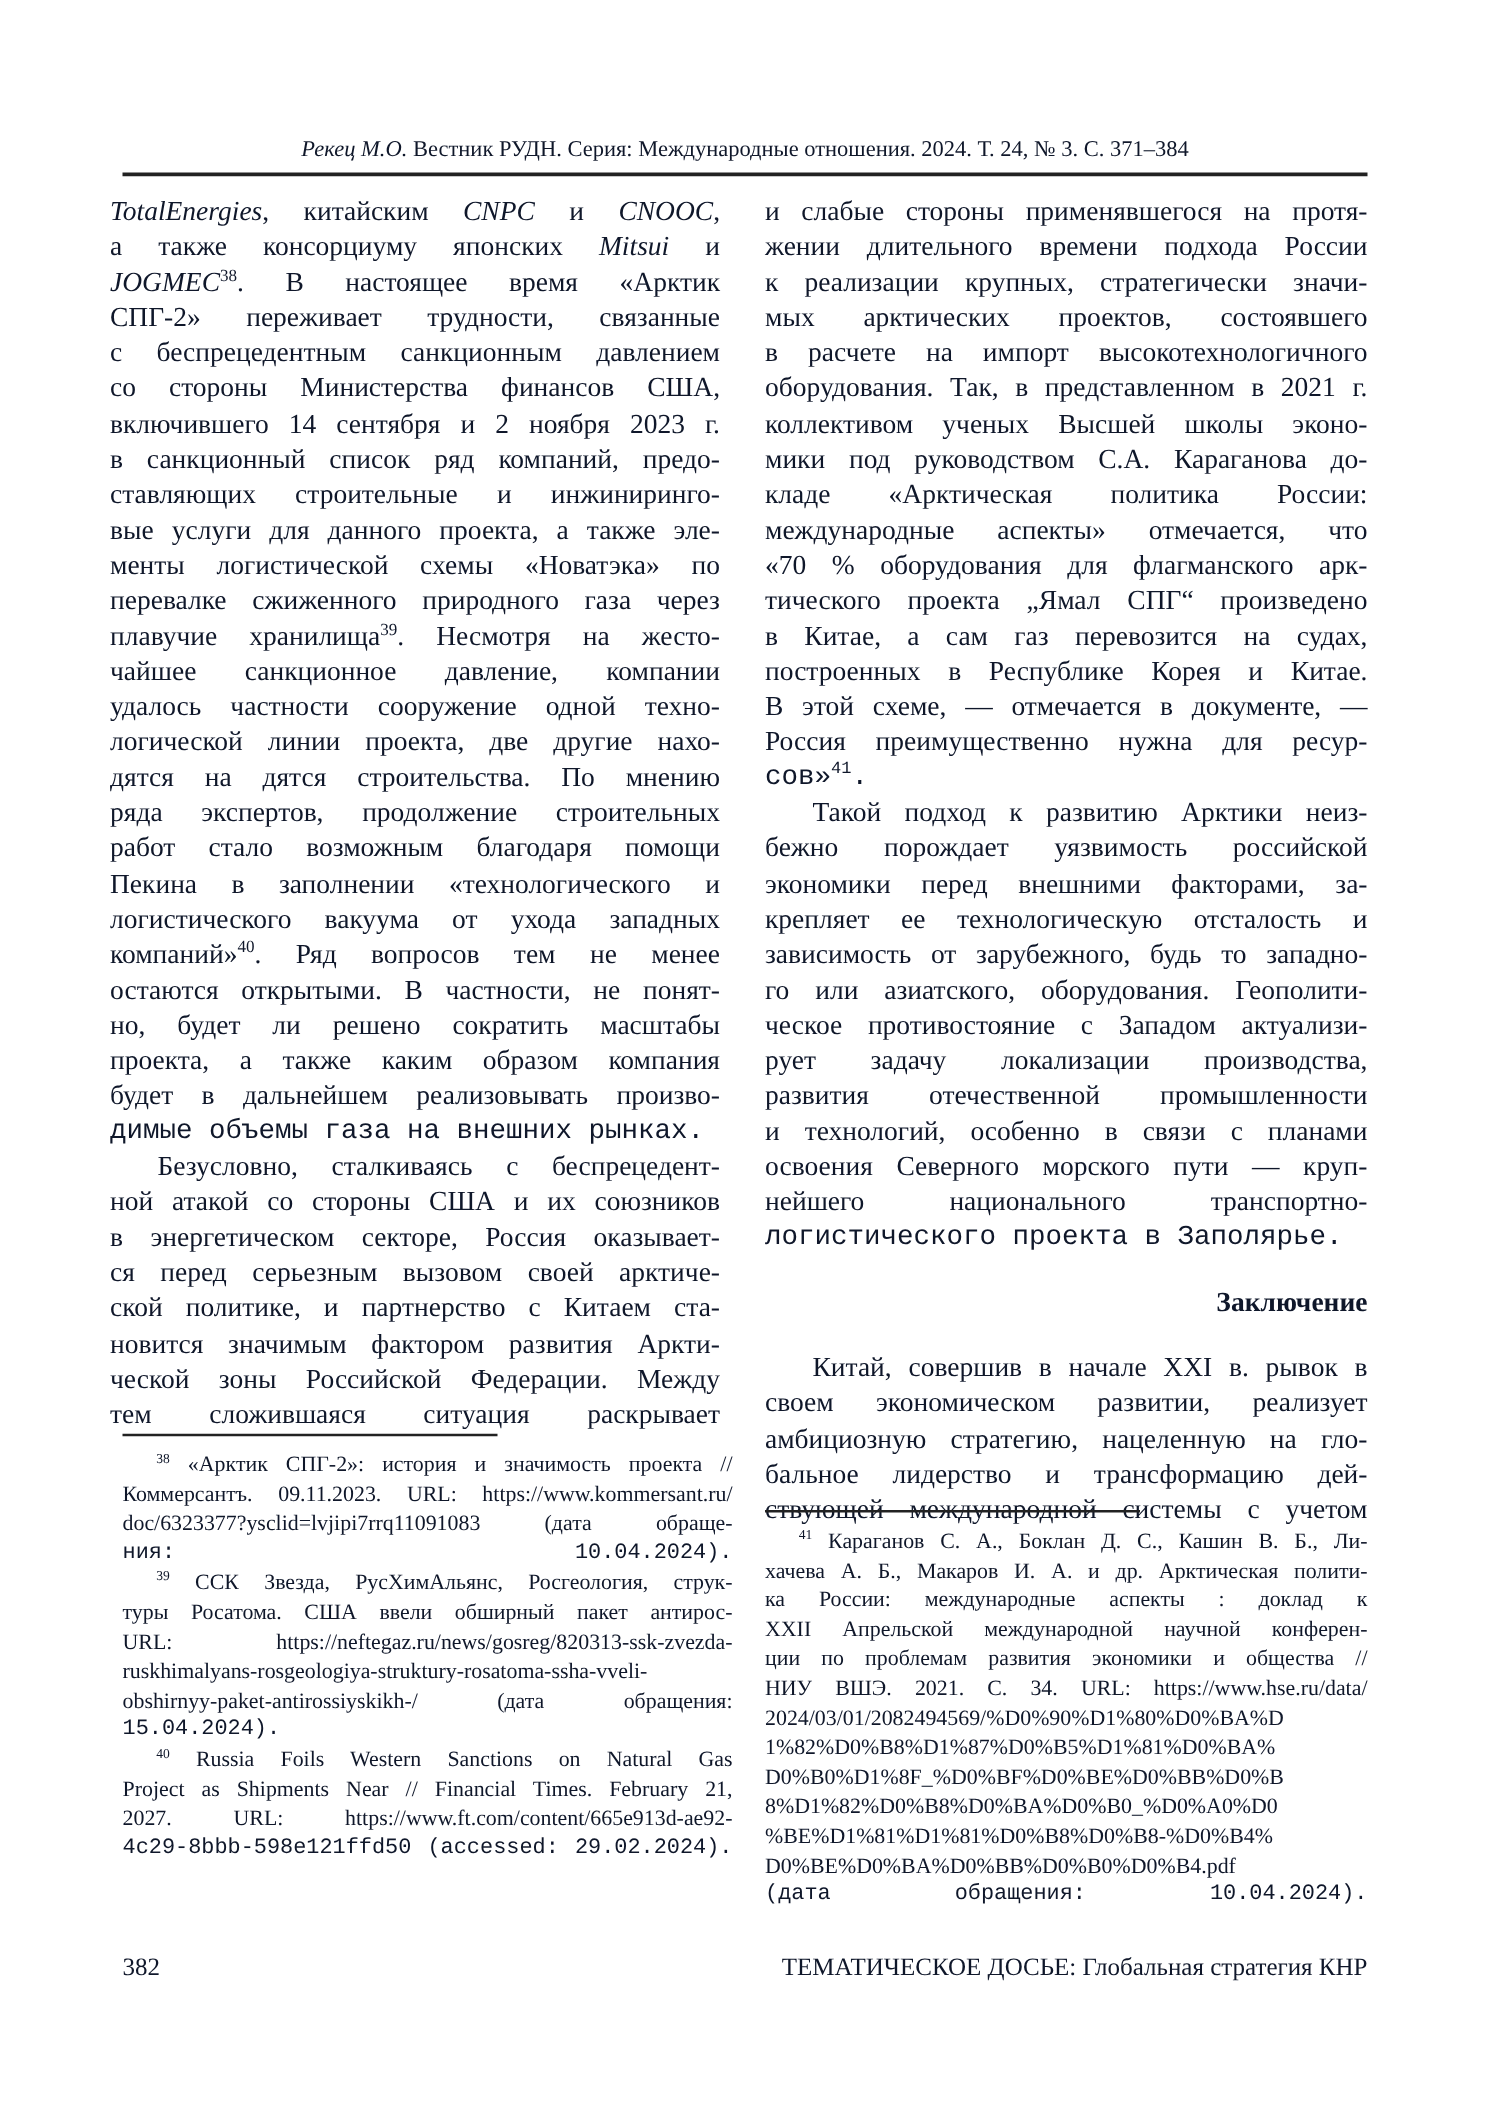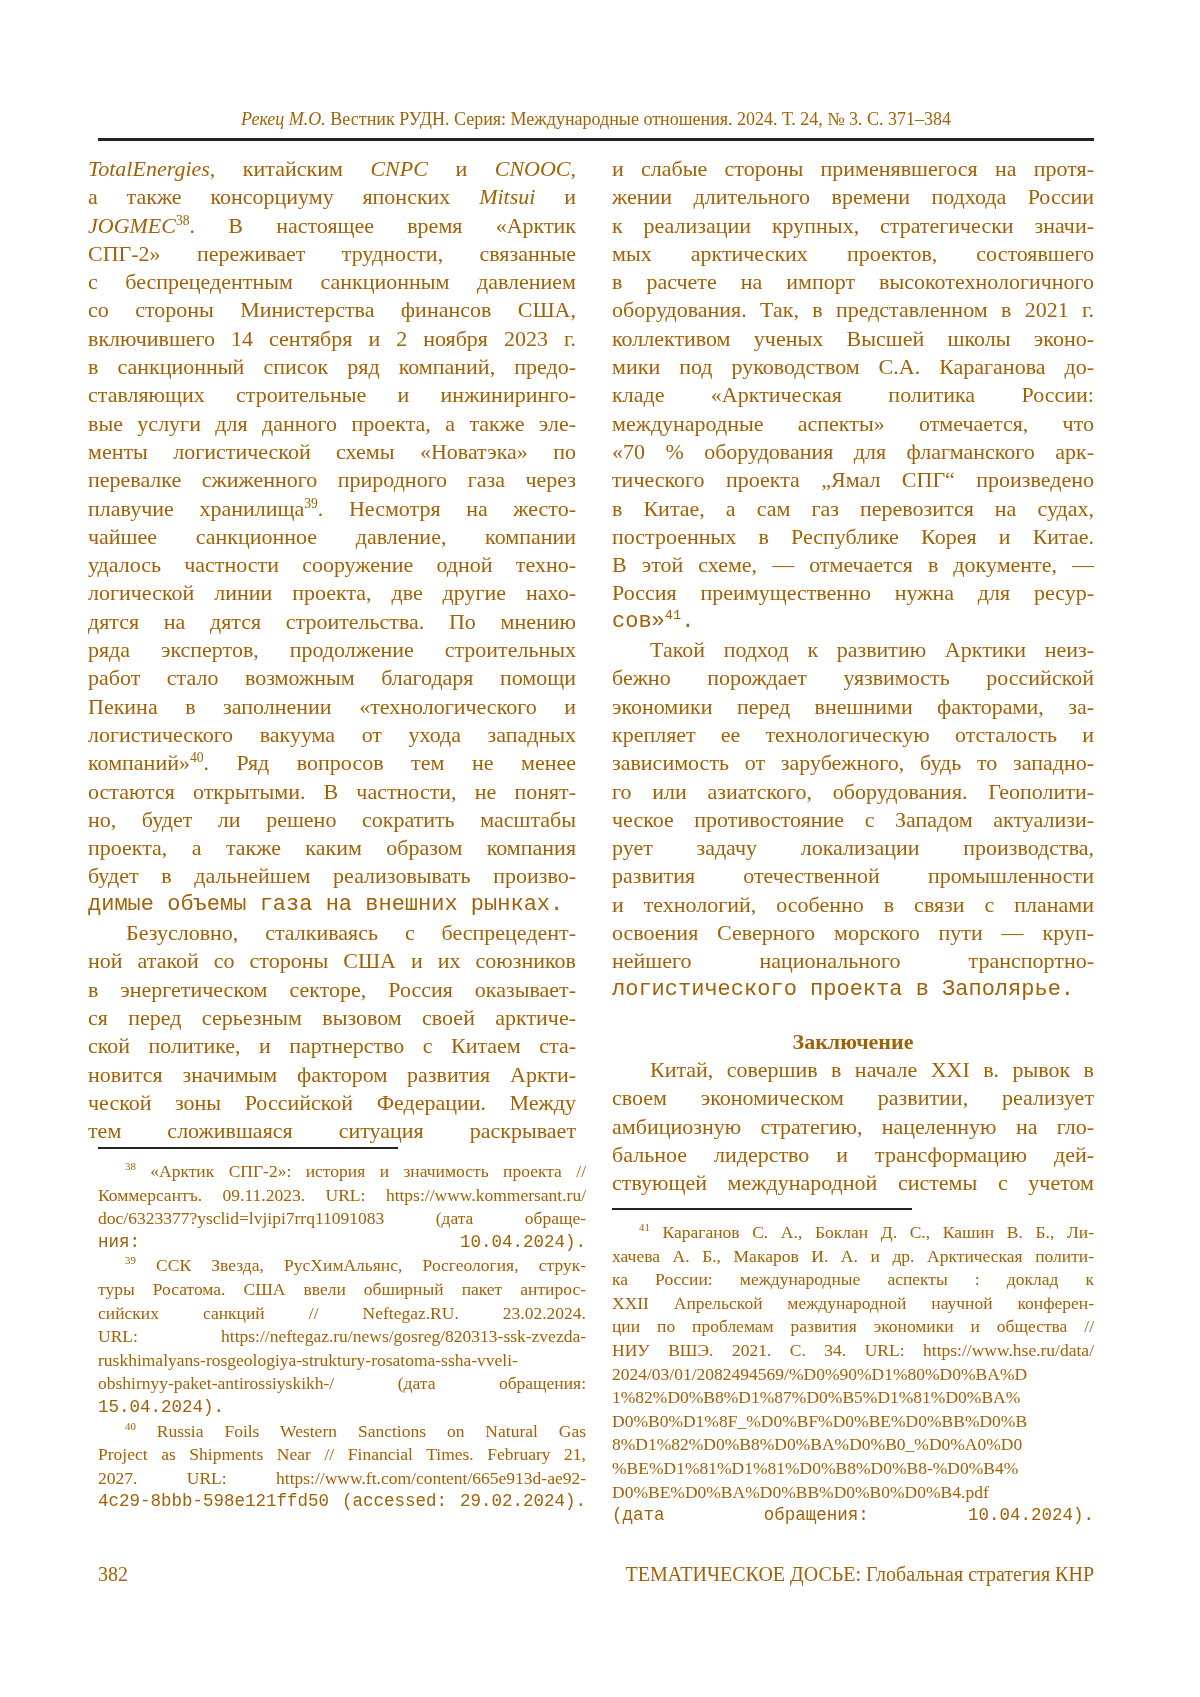--- a/index.html
+++ b/index.html
@@ -1,21 +1,21 @@
 <!DOCTYPE html>
 <html><head>
 <meta charset="utf-8">
 <style>
   html,body { margin:0; padding:0; background:#ffffff; }
   .page {
     position: relative;
     width: 1200px; height: 1697px;
     background:#ffffff;
     font-family: "Liberation Serif", "DejaVu Serif", serif;
-    color:#a16207;
+    color:#0f172a;
     overflow: hidden;
   }
   .running-header {
     position:absolute; top:108px; left:98px; width:996px;
     text-align:center; font-size:18px; line-height:22px;
   }
   .header-rule {
     position:absolute; top:138px; left:98px; width:996px;
     border-top:3px solid #222;
   }
@@ -23,22 +23,22 @@
   .col-left  { left:88px;  width:488px; }
   .col-right { left:612px; width:482px; }
   .para { margin:0; }
   .col .ln {
     font-size:22px; line-height:28.3px;
     text-align:justify; text-align-last:justify;
   }
   .ln.end { text-align-last:left;font-family:Liberation Mono, monospace; }
   .col .ln.ind { text-indent:38px; }
   .heading {
-    text-align:center; font-weight:bold; font-size:22px;
-    line-height:28px; margin-top:24px; margin-bottom:0;
+    text-align:right; font-weight:bold; font-size:22px;
+    line-height:28px; margin-top:24px; margin-bottom:24px;
   }
   .footnotes { position:absolute; width:488px; }
   .fn-left  { left:98px;  top:1147px; }
   .fn-right { left:612px; top:1208px; width:482px; }
   .fn-rule { width:300px; border-top:2.5px solid #222; margin-bottom:11px; }
   .footnotes .ln {
     font-size:17.5px; line-height:23.6px;
     text-align:justify; text-align-last:justify;
   }
   .footnotes .ln.ind { text-indent:27px; }
@@ -148,21 +148,20 @@
     <div>
         <div class="para">
           <div class="ln ind"><sup>38</sup> «Арктик СПГ-2»: история и значимость проекта //</div>
           <div class="ln">Коммерсантъ. 09.11.2023. URL: https://www.kommersant.ru/</div>
           <div class="ln">doc/6323377?ysclid=lvjipi7rrq11091083 (дата обраще-</div>
           <div class="ln end">ния: 10.04.2024).</div>
         </div>
         <div class="para">
           <div class="ln ind"><sup>39</sup> ССК Звезда, РусХимАльянс, Росгеология, струк-</div>
           <div class="ln">туры Росатома. США ввели обширный пакет антирос-</div>
-          <div class="ln">сийских санкций // Neftegaz.RU. 23.02.2024.</div>
           <div class="ln">URL: https://neftegaz.ru/news/gosreg/820313-ssk-zvezda-</div>
           <div class="ln">ruskhimalyans-rosgeologiya-struktury-rosatoma-ssha-vveli-</div>
           <div class="ln">obshirnyy-paket-antirossiyskikh-/ (дата обращения:</div>
           <div class="ln end">15.04.2024).</div>
         </div>
         <div class="para">
           <div class="ln ind"><sup>40</sup> Russia Foils Western Sanctions on Natural Gas</div>
           <div class="ln">Project as Shipments Near // Financial Times. February 21,</div>
           <div class="ln">2027. URL: https://www.ft.com/content/665e913d-ae92-</div>
           <div class="ln end">4c29-8bbb-598e121ffd50 (accessed: 29.02.2024).</div>

